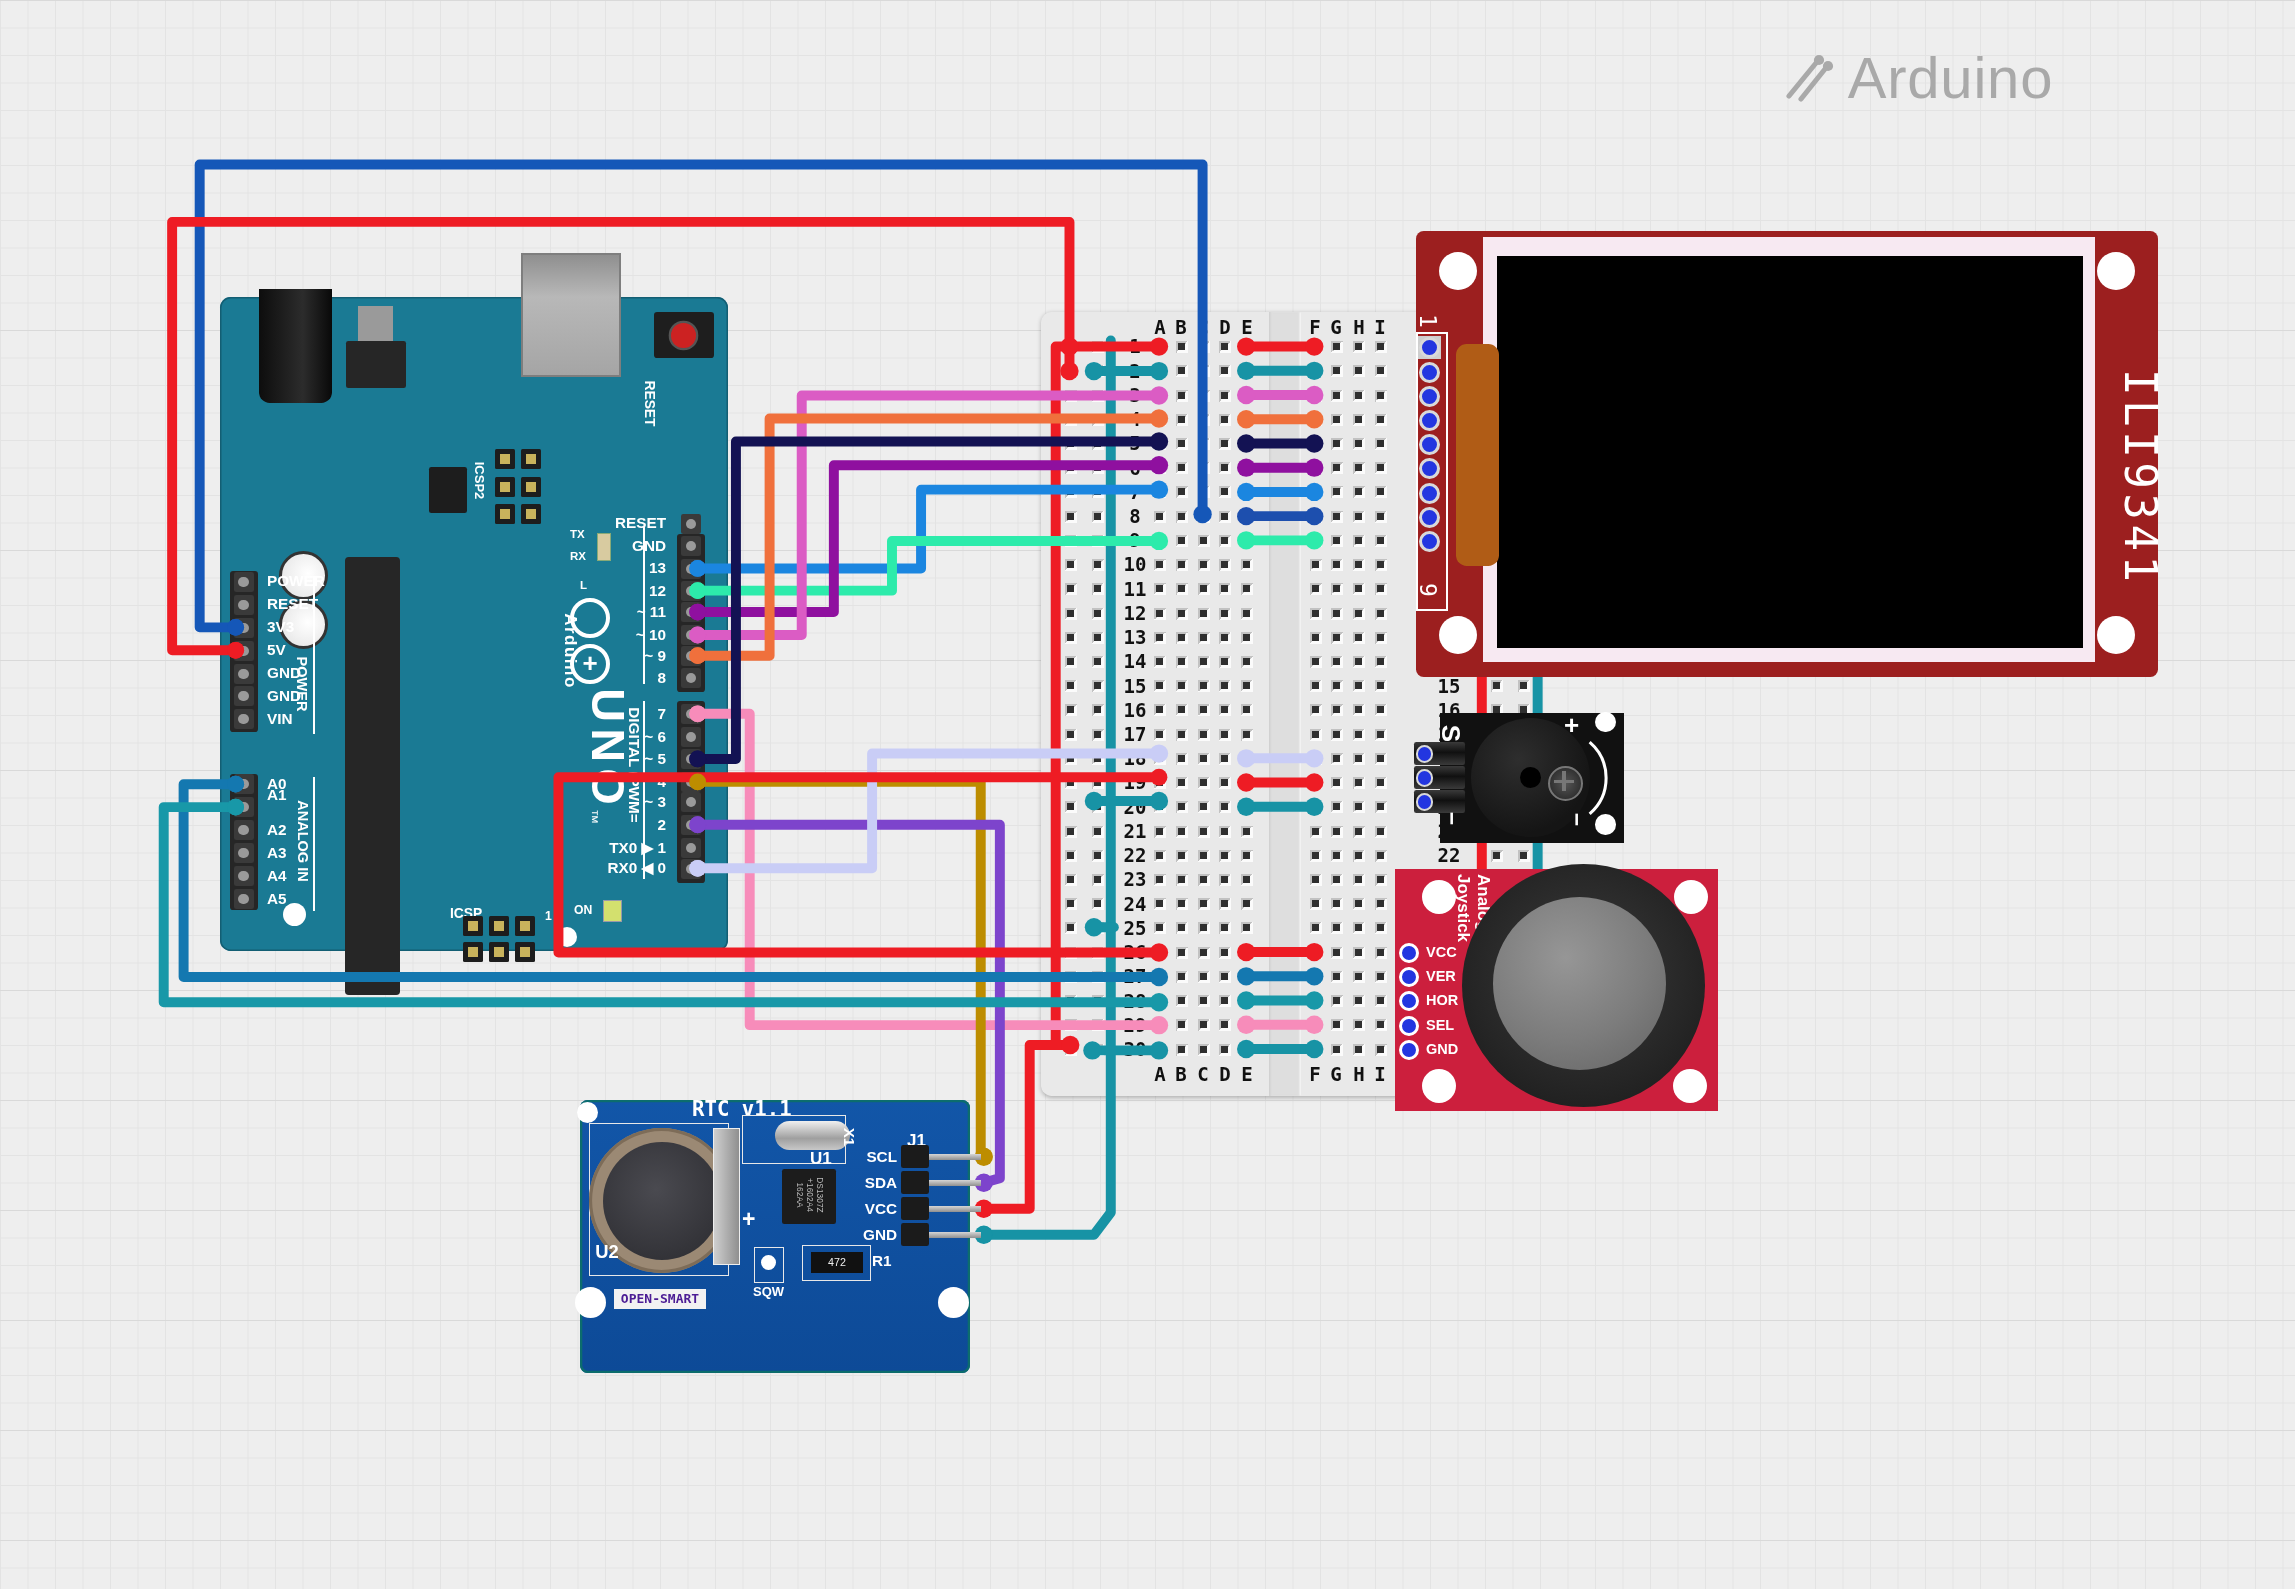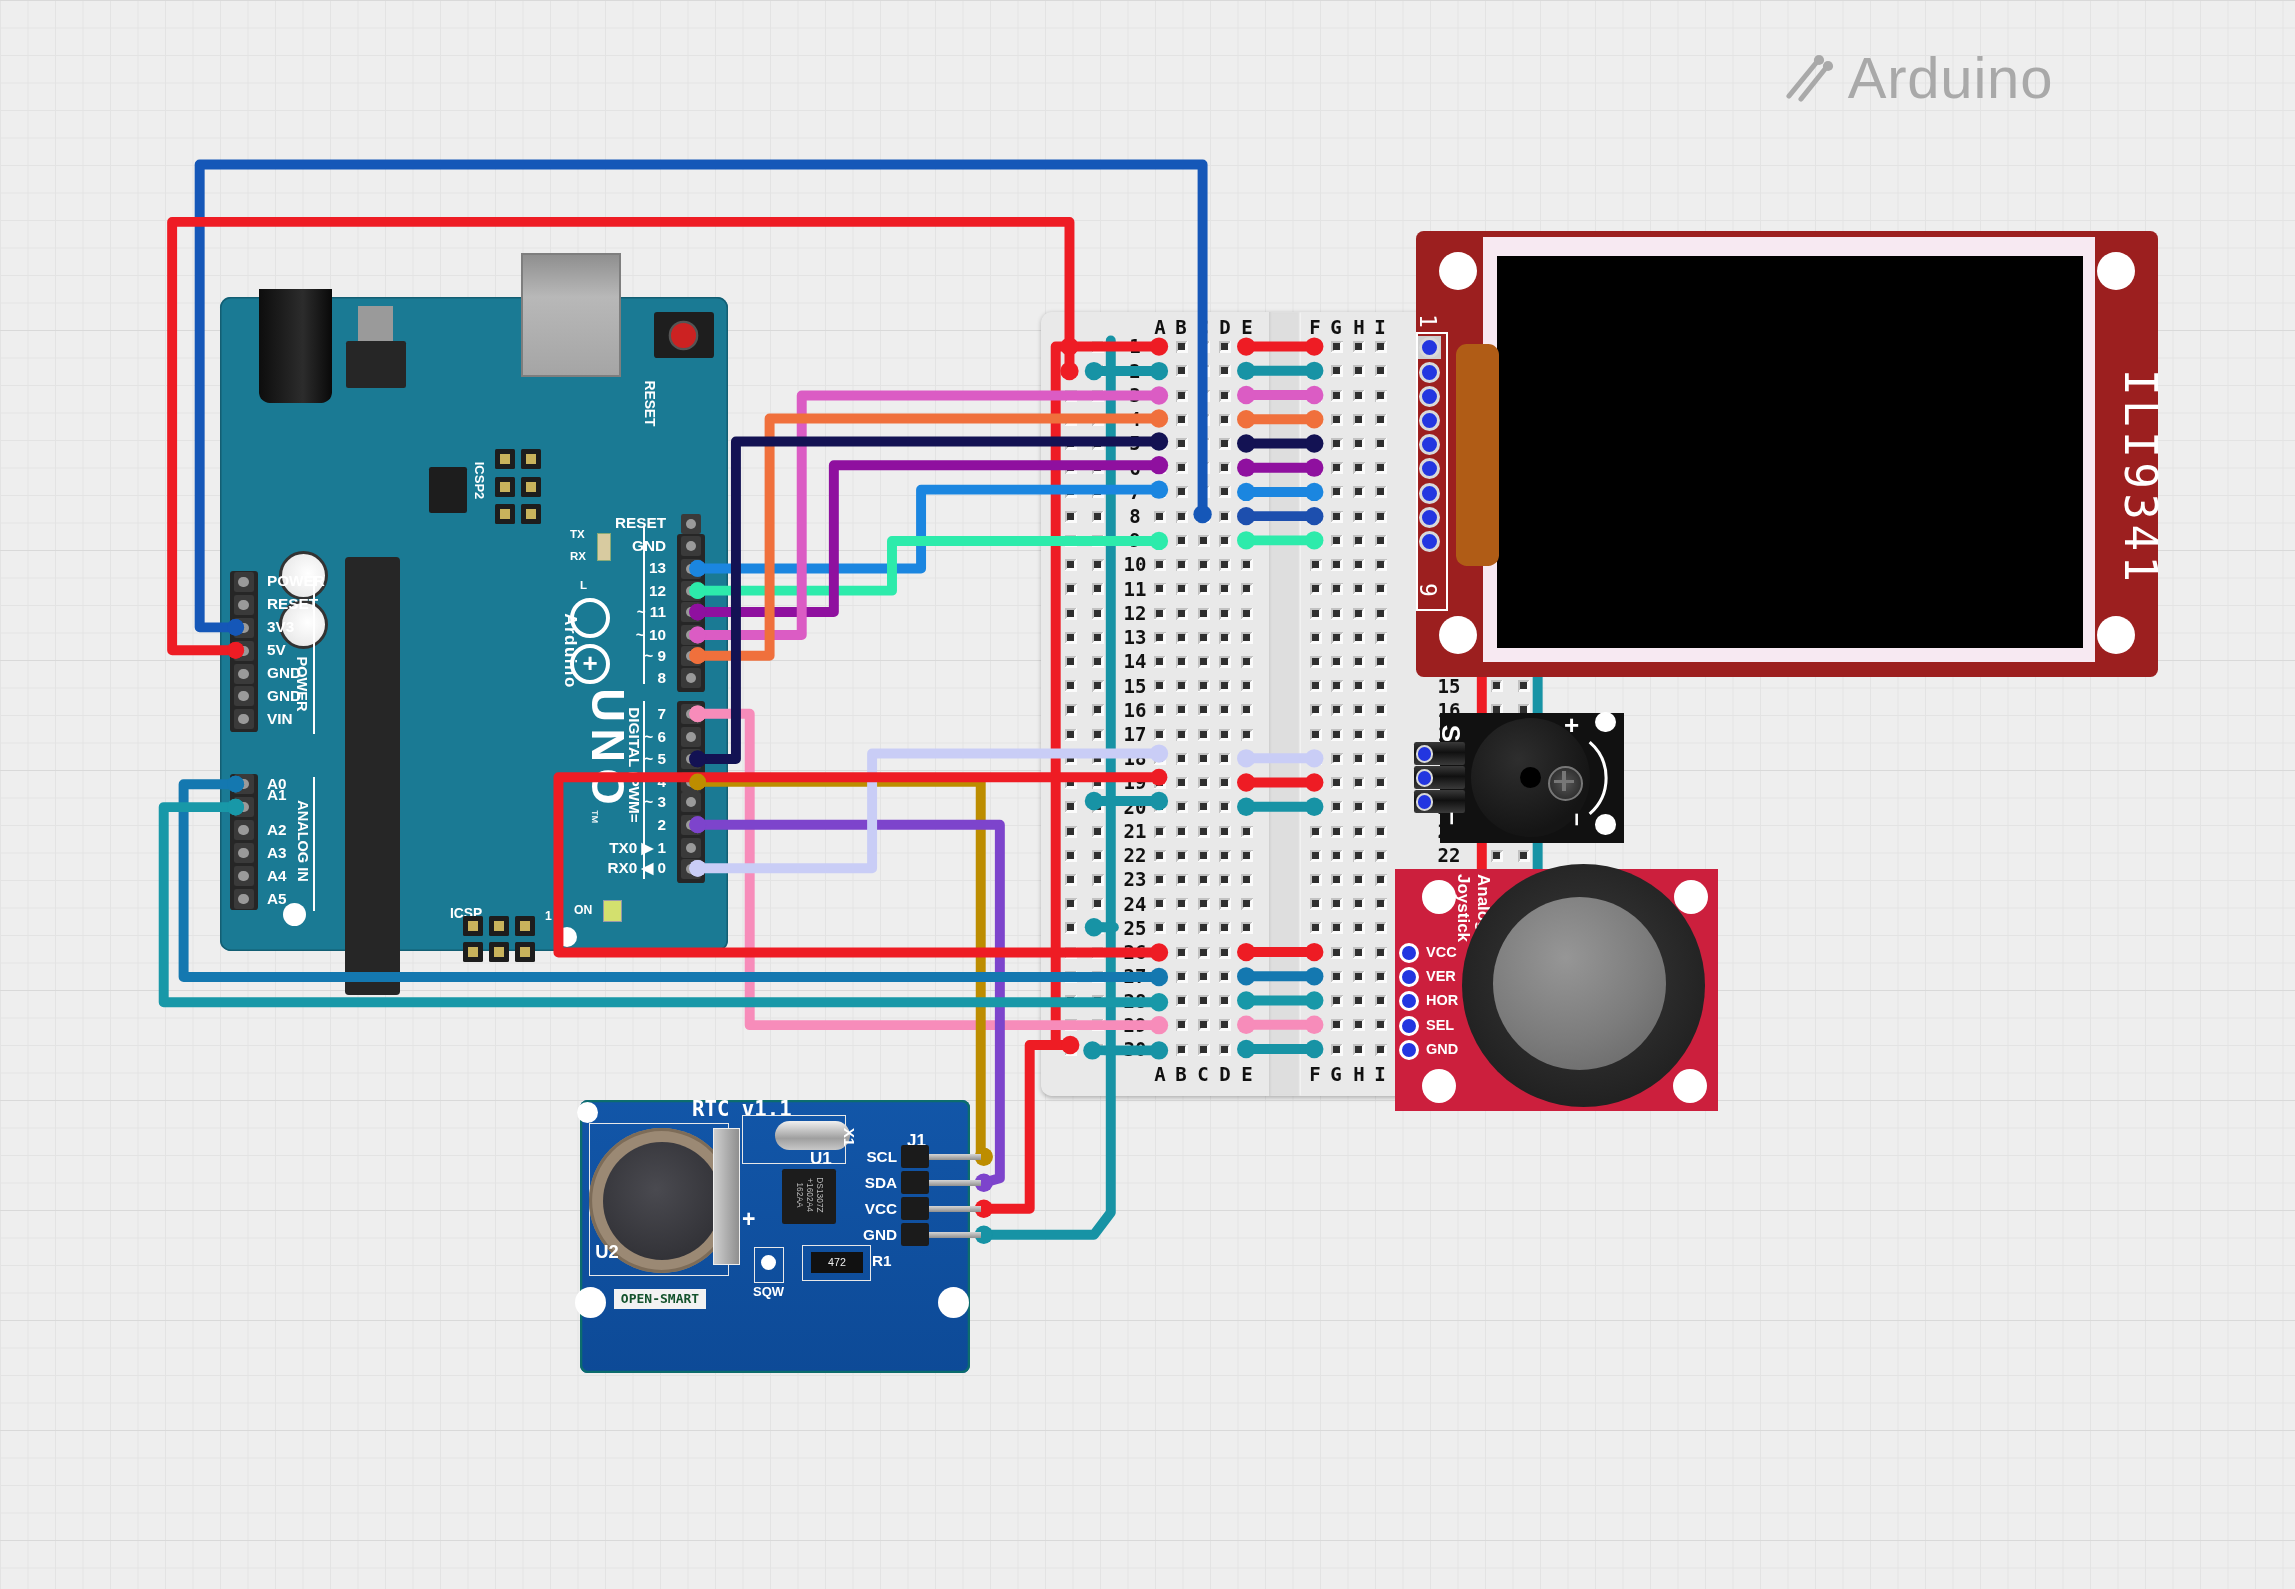--- a/index.html
+++ b/index.html
@@ -1749,21 +1749,21 @@
 
   <div id="rtc" class="abs">
     <div class="abs w" style="left:96px;top:-3.1px;font-family:'DejaVu Sans Mono',monospace;font-size:20.7px;font-weight:bold;margin-left:16px;">RTC v1.1</div>
     <div class="box" style="left:9.2px;top:23px;width:138px;height:151px;"></div>
     <div class="abs" style="left:9.2px;top:28px;width:145px;height:145px;border-radius:50%;background:#9b8974;box-shadow:0 0 0 3.1px #7d6c58 inset;"></div>
     <div class="abs" style="left:23px;top:42px;width:118px;height:118px;border-radius:50%;background:radial-gradient(circle at 45% 40%,#4a4a50,#323237 75%);"></div>
     <div class="abs" style="left:133px;top:27.5px;width:24.5px;height:135px;background:linear-gradient(90deg,#cfcfcf,#8f8f8f);border:1.5px solid #eee;"></div>
     <div class="abs w" style="left:162px;top:106px;font-size:23px;font-weight:bold;">+</div>
     <div class="abs w" style="left:15.3px;top:141px;font-size:18.4px;font-weight:bold;">U2</div>
     <div class="abs" style="left:34px;top:189px;width:92px;height:20px;background:#f2f2f2;text-align:center;">
-      <span style="font-family:'DejaVu Sans Mono',monospace;font-size:13px;font-weight:bold;color:#14532d;line-height:20px;">OPEN-SMART</span>
+      <span style="font-family:'DejaVu Sans Mono',monospace;font-size:13px;font-weight:bold;color:#4c1d95;line-height:20px;">OPEN-SMART</span>
     </div>
     <div class="box" style="left:162px;top:15.3px;width:102px;height:47px;"></div>
     <div class="abs" style="left:195px;top:20.7px;width:75px;height:29px;border-radius:14.5px;background:linear-gradient(#f0f0f0,#9f9f9f 60%,#c8c8c8);"></div>
     <div class="abs w rot" style="left:260px;top:27.5px;font-size:15.3px;font-weight:bold;">X1</div>
     <div class="abs w" style="left:230px;top:49px;font-size:17px;font-weight:bold;">U1</div>
     <div class="abs" style="left:202px;top:69px;width:54px;height:55px;background:#1c1c1c;border-radius:2.3px;">
       <div class="rot" style="position:absolute;left:-1.5px;top:10.7px;width:57px;color:#bbb;font-size:8.4px;line-height:10px;text-align:center;" id="chip-lines">
           <div>DS1307Z</div>
           <div>+1602A4</div>
           <div>162AA</div>

